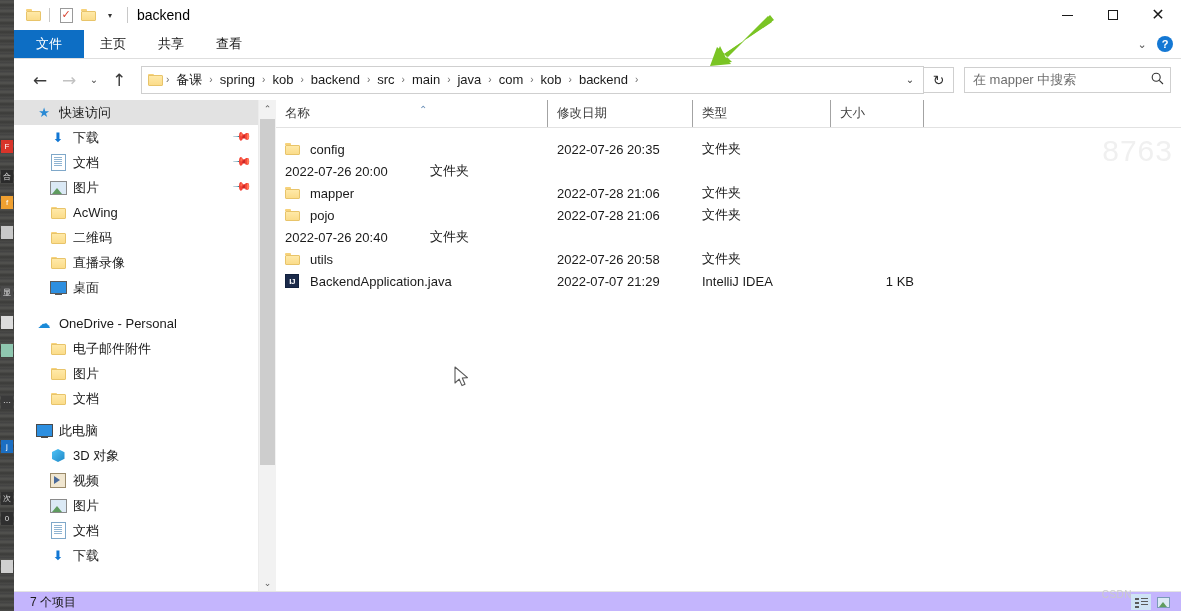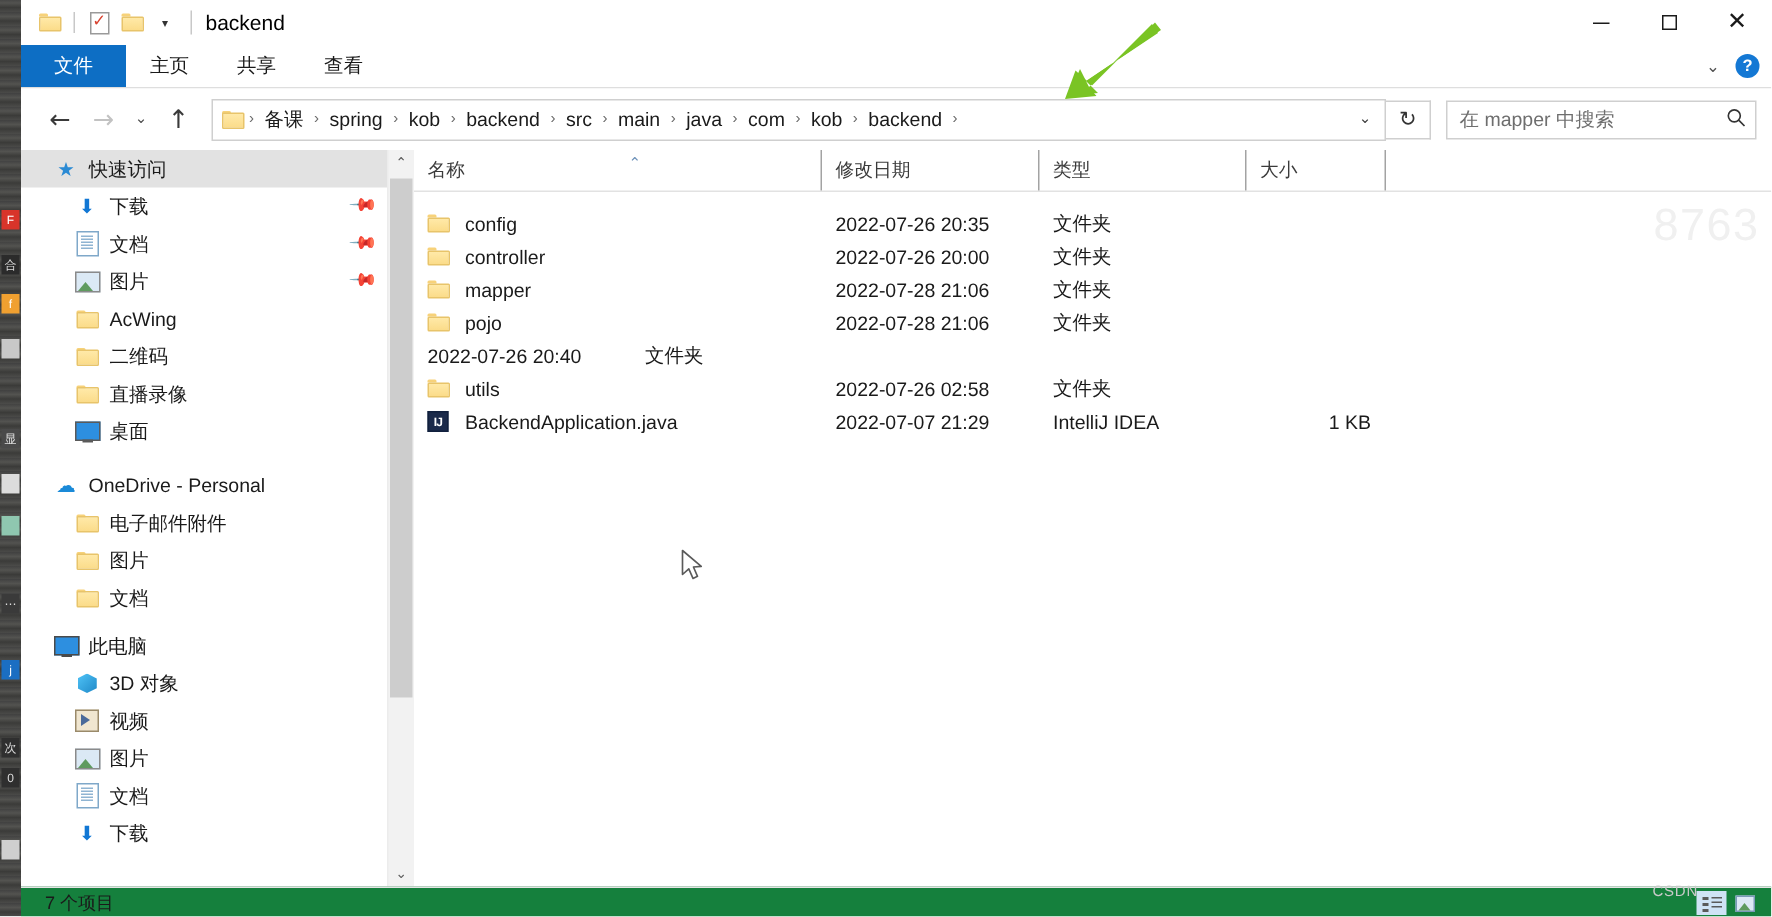--- a/index.html
+++ b/index.html
@@ -264,21 +264,21 @@
   }
   .ico-ij::after{
     content:'IJ';position:absolute;left:0;top:0;width:100%;height:100%;
     font-size:8px;color:#fff;display:flex;align-items:center;justify-content:center;
     font-family:"Liberation Sans",sans-serif;font-weight:bold;letter-spacing:-0.5px;
   }
 
   
   .statusbar {
     position:absolute; left:0; top:591px; width:1167px; height:20px;
-    background:#15803d; border-top:1px solid #e4e4e4;
+    background:#c4b5fd; border-top:1px solid #e4e4e4;
     display:flex; align-items:center;
   }
   .status-text { font-size:12px; color:#1a1a1a; padding-left:16px; }
   .status-views { margin-left:auto; display:flex; align-items:center; gap:2px; padding-right:8px; }
   .viewbtn { width:20px; height:16px; display:flex; align-items:center; justify-content:center; }
   .viewbtn.active { background:#cfe3f5; }
   .vb-details {
     width:13px;height:11px;position:relative;
   }
   .vb-details::before{content:'';position:absolute;left:0;top:0;width:4px;height:11px;
@@ -584,26 +584,20 @@
                   <span class="ico-folder-sm"></span>
                 </span>
               <span>config</span>
             </div>
             <div class="cell cell-date">2022-07-26 20:35</div>
             <div class="cell cell-type">文件夹</div>
             <div class="cell cell-size"></div>
           </div>
 
           <div class="row">
-            <div class="cell cell-name">
-              <span class="row-ico">
-                  <span class="ico-folder-sm"></span>
-                </span>
-              <span>controller</span>
-            </div>
             <div class="cell cell-date">2022-07-26 20:00</div>
             <div class="cell cell-type">文件夹</div>
             <div class="cell cell-size"></div>
           </div>
 
           <div class="row">
             <div class="cell cell-name">
               <span class="row-ico">
                   <span class="ico-folder-sm"></span>
                 </span>
@@ -632,21 +626,21 @@
             <div class="cell cell-size"></div>
           </div>
 
           <div class="row">
             <div class="cell cell-name">
               <span class="row-ico">
                   <span class="ico-folder-sm"></span>
                 </span>
               <span>utils</span>
             </div>
-            <div class="cell cell-date">2022-07-26 02:58</div>
+            <div class="cell cell-date">2022-07-26 20:58</div>
             <div class="cell cell-type">文件夹</div>
             <div class="cell cell-size"></div>
           </div>
 
           <div class="row">
             <div class="cell cell-name">
               <span class="row-ico">
                   <span class="ico-ij"></span>
                 </span>
               <span>BackendApplication.java</span>

